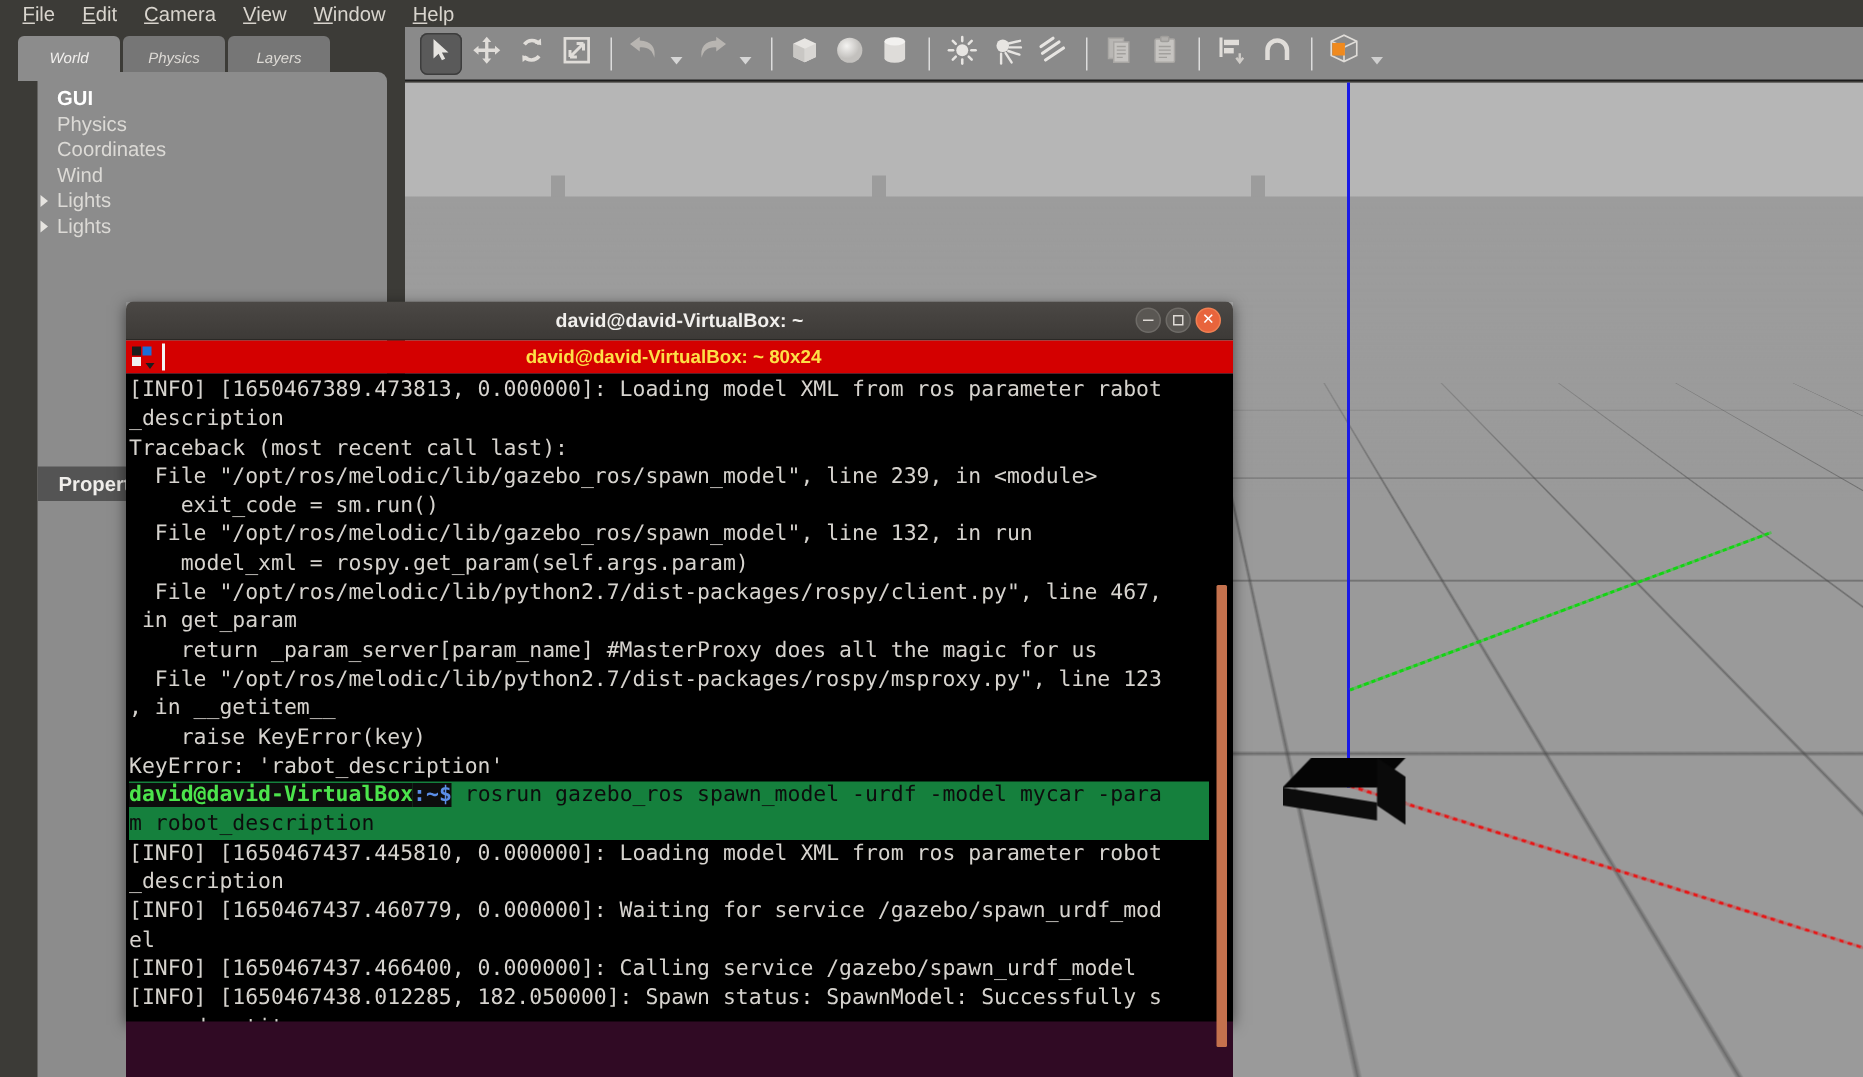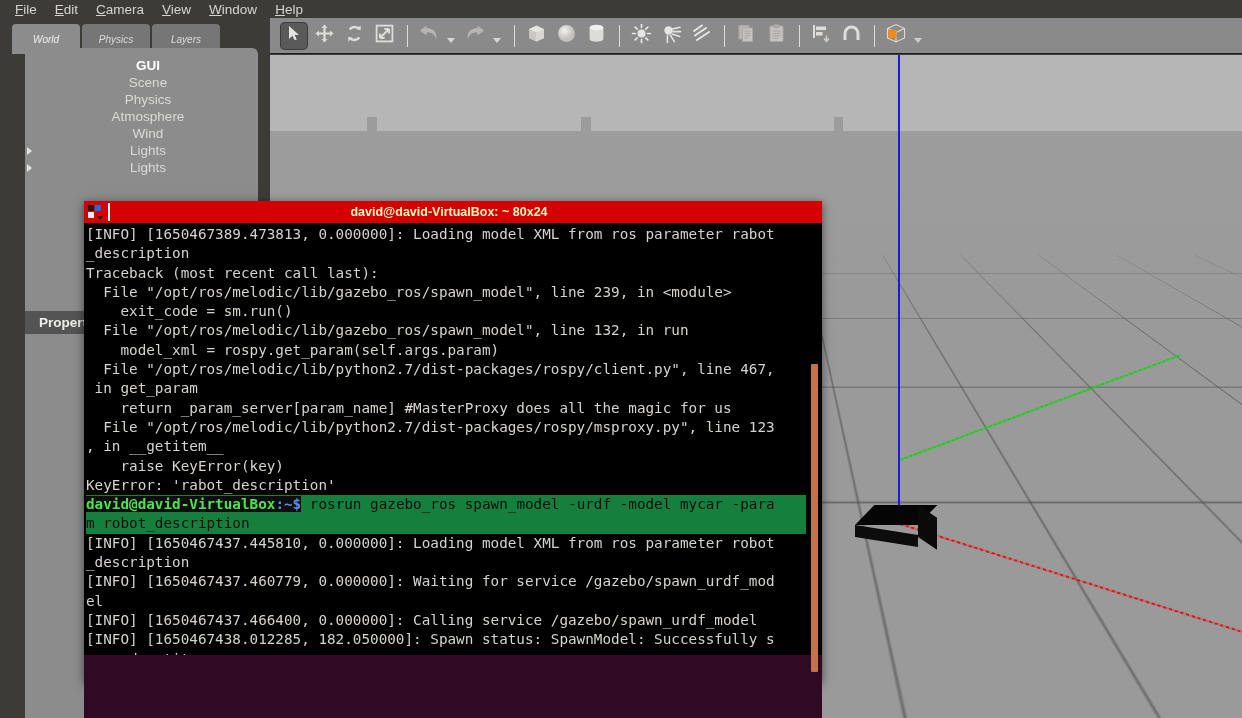--- a/index.html
+++ b/index.html
@@ -93,21 +93,20 @@
   }
   .tree-item {
     position: relative;
     height: 17px;
     line-height: 17px;
     font-size: 13.5px;
     color: #dcdad6;
     padding-left: 13px;
     white-space: nowrap;
     cursor: default;
-    text-align: center;
   }
   .tree-item.sel { color: #ffffff; font-weight: bold; }
   .tree-arrow {
     position: absolute;
     left: 2px; top: 5px;
     width: 0; height: 0;
     border-left: 5px solid #e6e4e0;
     border-top: 4px solid transparent;
     border-bottom: 4px solid transparent;
   }
@@ -349,21 +348,21 @@
   }
   .tab-divider {
     width: 2px; height: 18px;
     background: #f4f4f4;
     margin-left: 5px;
     flex: 0 0 auto;
   }
   #term-tab-label {
     flex: 1 1 auto;
     text-align: center;
-    color: #fef9c3;
+    color: #fde047;
     font-size: 12.5px;
     font-weight: bold;
     margin-right: 34px;
     cursor: default;
   }
 
   #term-body {
     position: relative;
     width: 738px; height: 552px;
     background: #300a24;
@@ -425,23 +424,22 @@
 
   <div id="tabs-row">
     <div class="tab active" id="tab-world">World</div>
     <div class="tab inactive" id="tab-insert">Physics</div>
     <div class="tab inactive" id="tab-layers">Layers</div>
   </div>
 
   <div id="left-panel">
     <div id="tree">
       <div class="tree-item sel"><span>GUI</span></div>
-      <div class="tree-item"><span>Scene</span></div>
       <div class="tree-item"><span>Physics</span></div>
-      <div class="tree-item"><span>Atmosphere</span></div>
+      <div class="tree-item"><span>Coordinates</span></div>
       <div class="tree-item"><span>Wind</span></div>
       <div class="tree-item">
         <span class="tree-arrow"></span>
         <span>Lights</span>
       </div>
       <div class="tree-item">
         <span class="tree-arrow"></span>
         <span>Lights</span>
       </div>
     </div>
@@ -661,20 +659,34 @@
     <div id="axis-y"></div>
     <div id="axis-x"></div>
     <div id="model-box">
       <div id="box-top"></div>
       <div id="box-front"></div>
       <div id="box-side"></div>
     </div>
   </div>
 
   <div id="terminal-window">
+    <div id="term-titlebar">
+      <div id="term-title">david@david-VirtualBox: ~</div>
+      <div id="win-controls">
+        <div class="win-btn">
+            <span class="min-dash"></span>
+          </div>
+        <div class="win-btn">
+            <span class="max-sq"></span>
+          </div>
+        <div class="win-btn close">
+            <span>✕</span>
+          </div>
+      </div>
+    </div>
 
     <div id="term-tabbar">
       <div id="term-tab-icon">
         <span class="q q1"></span>
         <span class="q q2"></span>
         <span class="q q3"></span>
         <span class="q q4"></span>
         <span id="term-tab-caret"></span>
       </div>
       <div class="tab-divider"></div>

